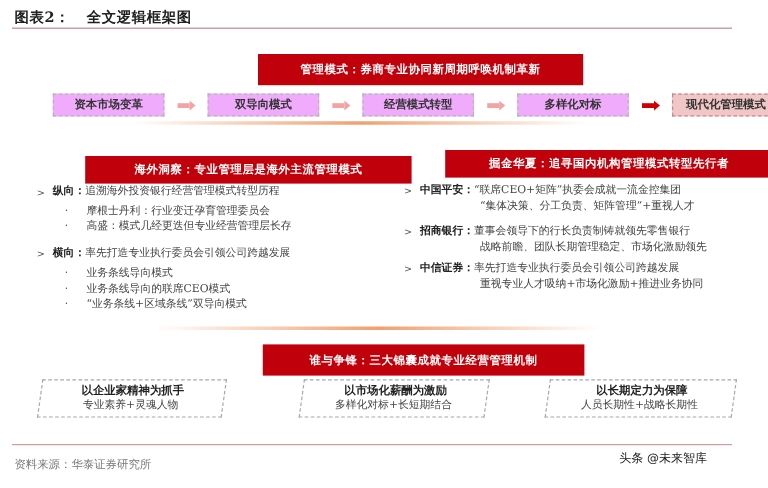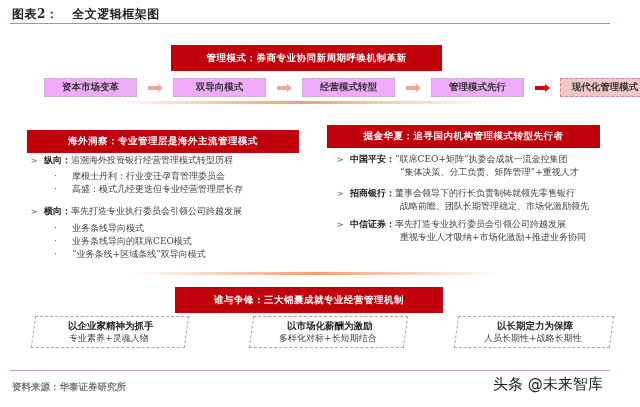--- a/index.html
+++ b/index.html
@@ -3,21 +3,21 @@
 <meta charset="utf-8">
 <style>
   * { box-sizing: border-box; margin: 0; padding: 0; }
   html, body { width: 640px; height: 407px; background: #ffffff; overflow: hidden; }
   body { position: relative; font-family: "DejaVu Serif", "Liberation Serif", serif; color: #333; }
 
   .fig-title { position: absolute; left: 12px; top: 6px; font-size: 12px; font-weight: bold; color: #222; letter-spacing: 0.5px; }
   .fig-title .num { margin-right: 14px; }
   .rule-top { position: absolute; left: 10px; top: 23px; width: 600px; height: 1px; background: #c9868a; }
 
-  .redbar { position: absolute; background: #c0000a; color: #fff; font-size: 9.5px; font-weight: bold; text-align: center; display: flex; align-items: center; justify-content: center; letter-spacing: 0.5px; }
+  .redbar { position: absolute; background: #c0000a; color: #fff; font-size: 9.5px; font-weight: bold; text-align: center; display: flex; align-items: center; justify-content: center; letter-spacing: 0.5px; margin-left: 44px; }
   #bar-mgmt { left: 171px; top: 45px; width: 271px; height: 26px; }
   #bar-overseas { left: 27px; top: 130px; width: 272px; height: 23px; }
   #bar-domestic { left: 327px; top: 125px; width: 273px; height: 23px; }
   #bar-bottom { left: 175px; top: 287px; width: 268px; height: 26px; }
 
   .flow { position: absolute; left: 44px; top: 78px; display: flex; align-items: center; }
   .flow-step { height: 19px; border: 1px dashed #b5b5b5; font-size: 9.5px; font-weight: bold; color: #333; display: flex; align-items: center; justify-content: center; background: #f0abfc; }
   .flow-step.final { background: #f0c6c6; border-color: #c98888; }
   .arrow { width: 36px; display: flex; align-items: center; justify-content: center; }
   .arrow .shaft { width: 10px; height: 4px; background: #f2a3a3; }
@@ -41,22 +41,22 @@
 
   .pillar { position: absolute; top: 316px; height: 32px; border: 1px dashed #a8a8a8; transform: skewX(-8deg); display: flex; flex-direction: column; align-items: center; justify-content: center; background: #fff; }
   .pillar > * { transform: skewX(8deg); }
   .pillar .p-title { font-size: 9.5px; font-weight: bold; color: #222; line-height: 13px; }
   .pillar .p-sub { font-size: 9px; color: #444; line-height: 13px; }
   #pillar-1 { left: 33px; width: 154px; }
   #pillar-2 { left: 251px; width: 155px; }
   #pillar-3 { left: 456px; width: 156px; }
 
   .rule-bottom { position: absolute; left: 10px; top: 370px; width: 600px; height: 1px; background: #d79a9d; }
-  .source { position: absolute; left: 12px; top: 381px; font-size: 9.5px; color: #777; font-weight: bold; }
-  .watermark { position: absolute; left: 493px; top: 375px; font-family: "DejaVu Sans", "Liberation Sans", sans-serif; font-size: 15px; color: #222; }
+  .source { position: absolute; left: 12px; top: 381px; font-size: 9.5px; color: #777; }
+  .watermark { position: absolute; left: 516px; top: 375px; font-family: "DejaVu Sans", "Liberation Sans", sans-serif; font-size: 10px; color: #222; }
 </style>
 </head>
 <body>
 
 <div class="fig-title">
   <span class="num">图表2：</span><span>全文逻辑框架图</span>
 </div>
 <div class="rule-top"></div>
 
 <div class="redbar" id="bar-mgmt">管理模式：券商专业协同新周期呼唤机制革新</div>
@@ -70,21 +70,21 @@
   <div class="flow-step" style="width:93px">双导向模式</div>
   <div class="arrow">
       <div class="shaft"></div>
       <div class="head"></div>
     </div>
   <div class="flow-step" style="width:93px">经营模式转型</div>
   <div class="arrow">
       <div class="shaft"></div>
       <div class="head"></div>
     </div>
-  <div class="flow-step" style="width:93px">管理模式先行</div>
+  <div class="flow-step" style="width:93px">多样化对标</div>
   <div class="arrow strong">
       <div class="shaft"></div>
       <div class="head"></div>
     </div>
   <div class="flow-step final" style="width:90px">现代化管理模式</div>
 </div>
 <div class="swoosh" id="swoosh-1"></div>
 
 <div class="redbar" id="bar-overseas">海外洞察：专业管理层是海外主流管理模式</div>
 <div class="redbar" id="bar-domestic">掘金华夏：追寻国内机构管理模式转型先行者</div>

